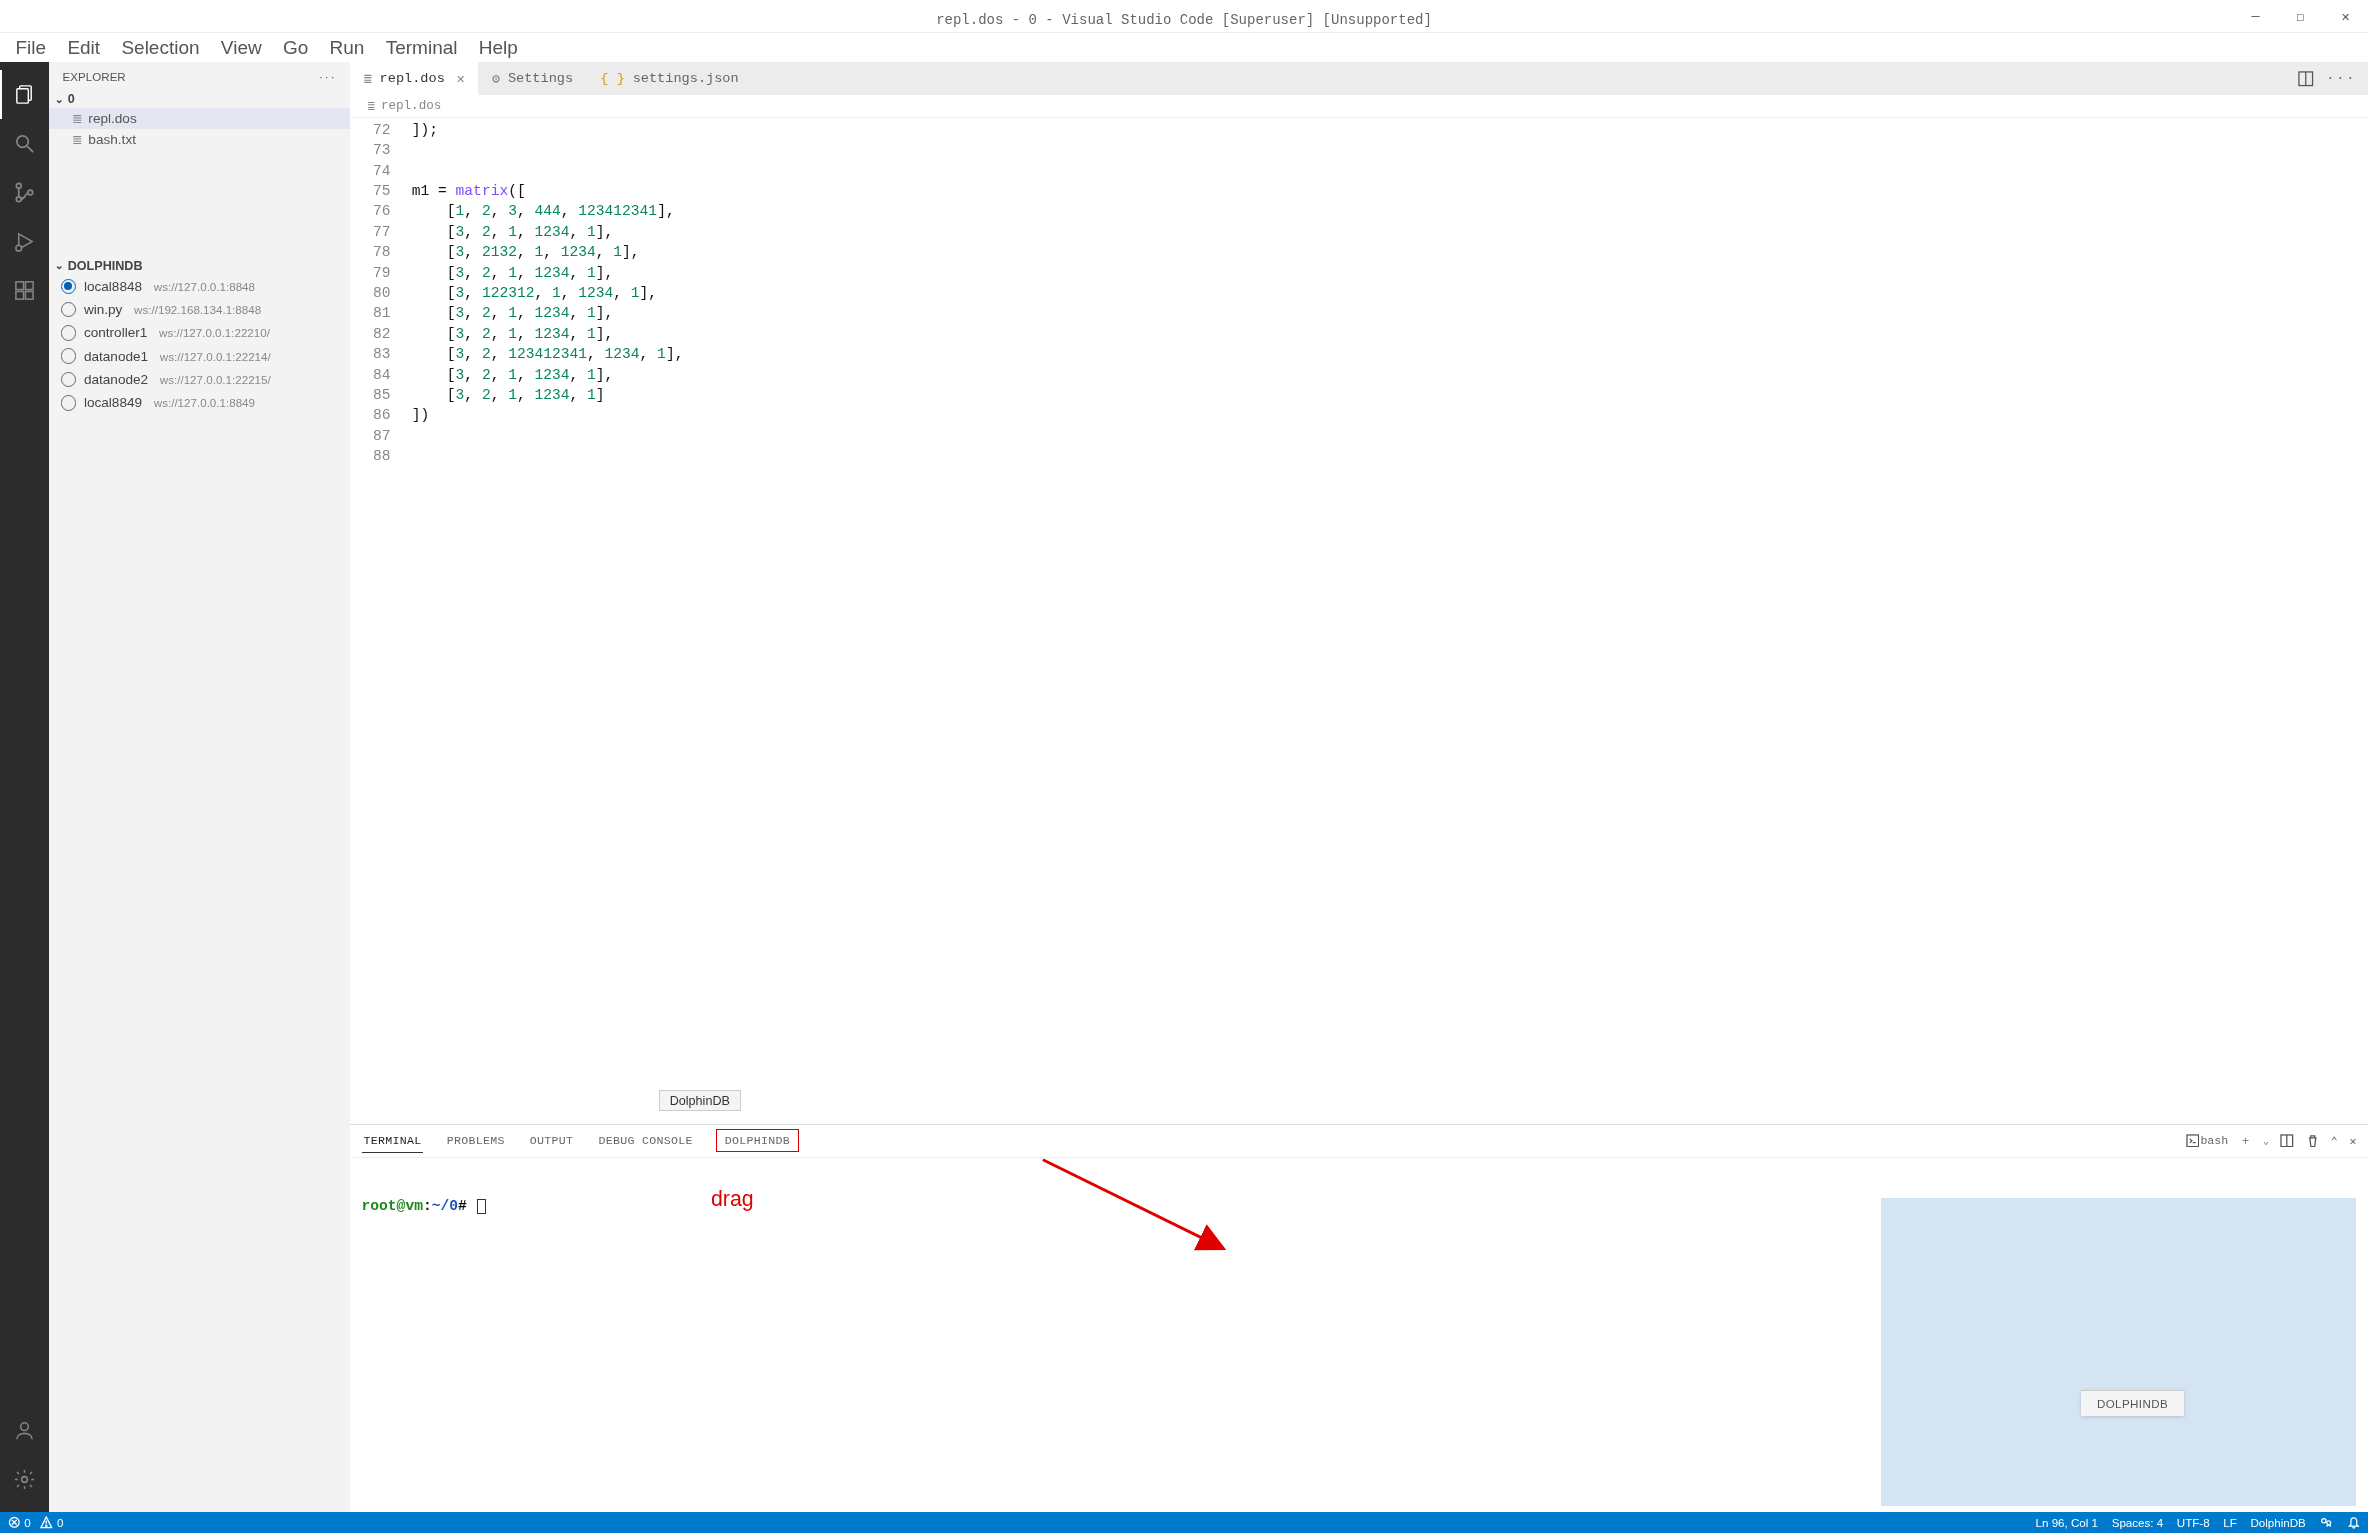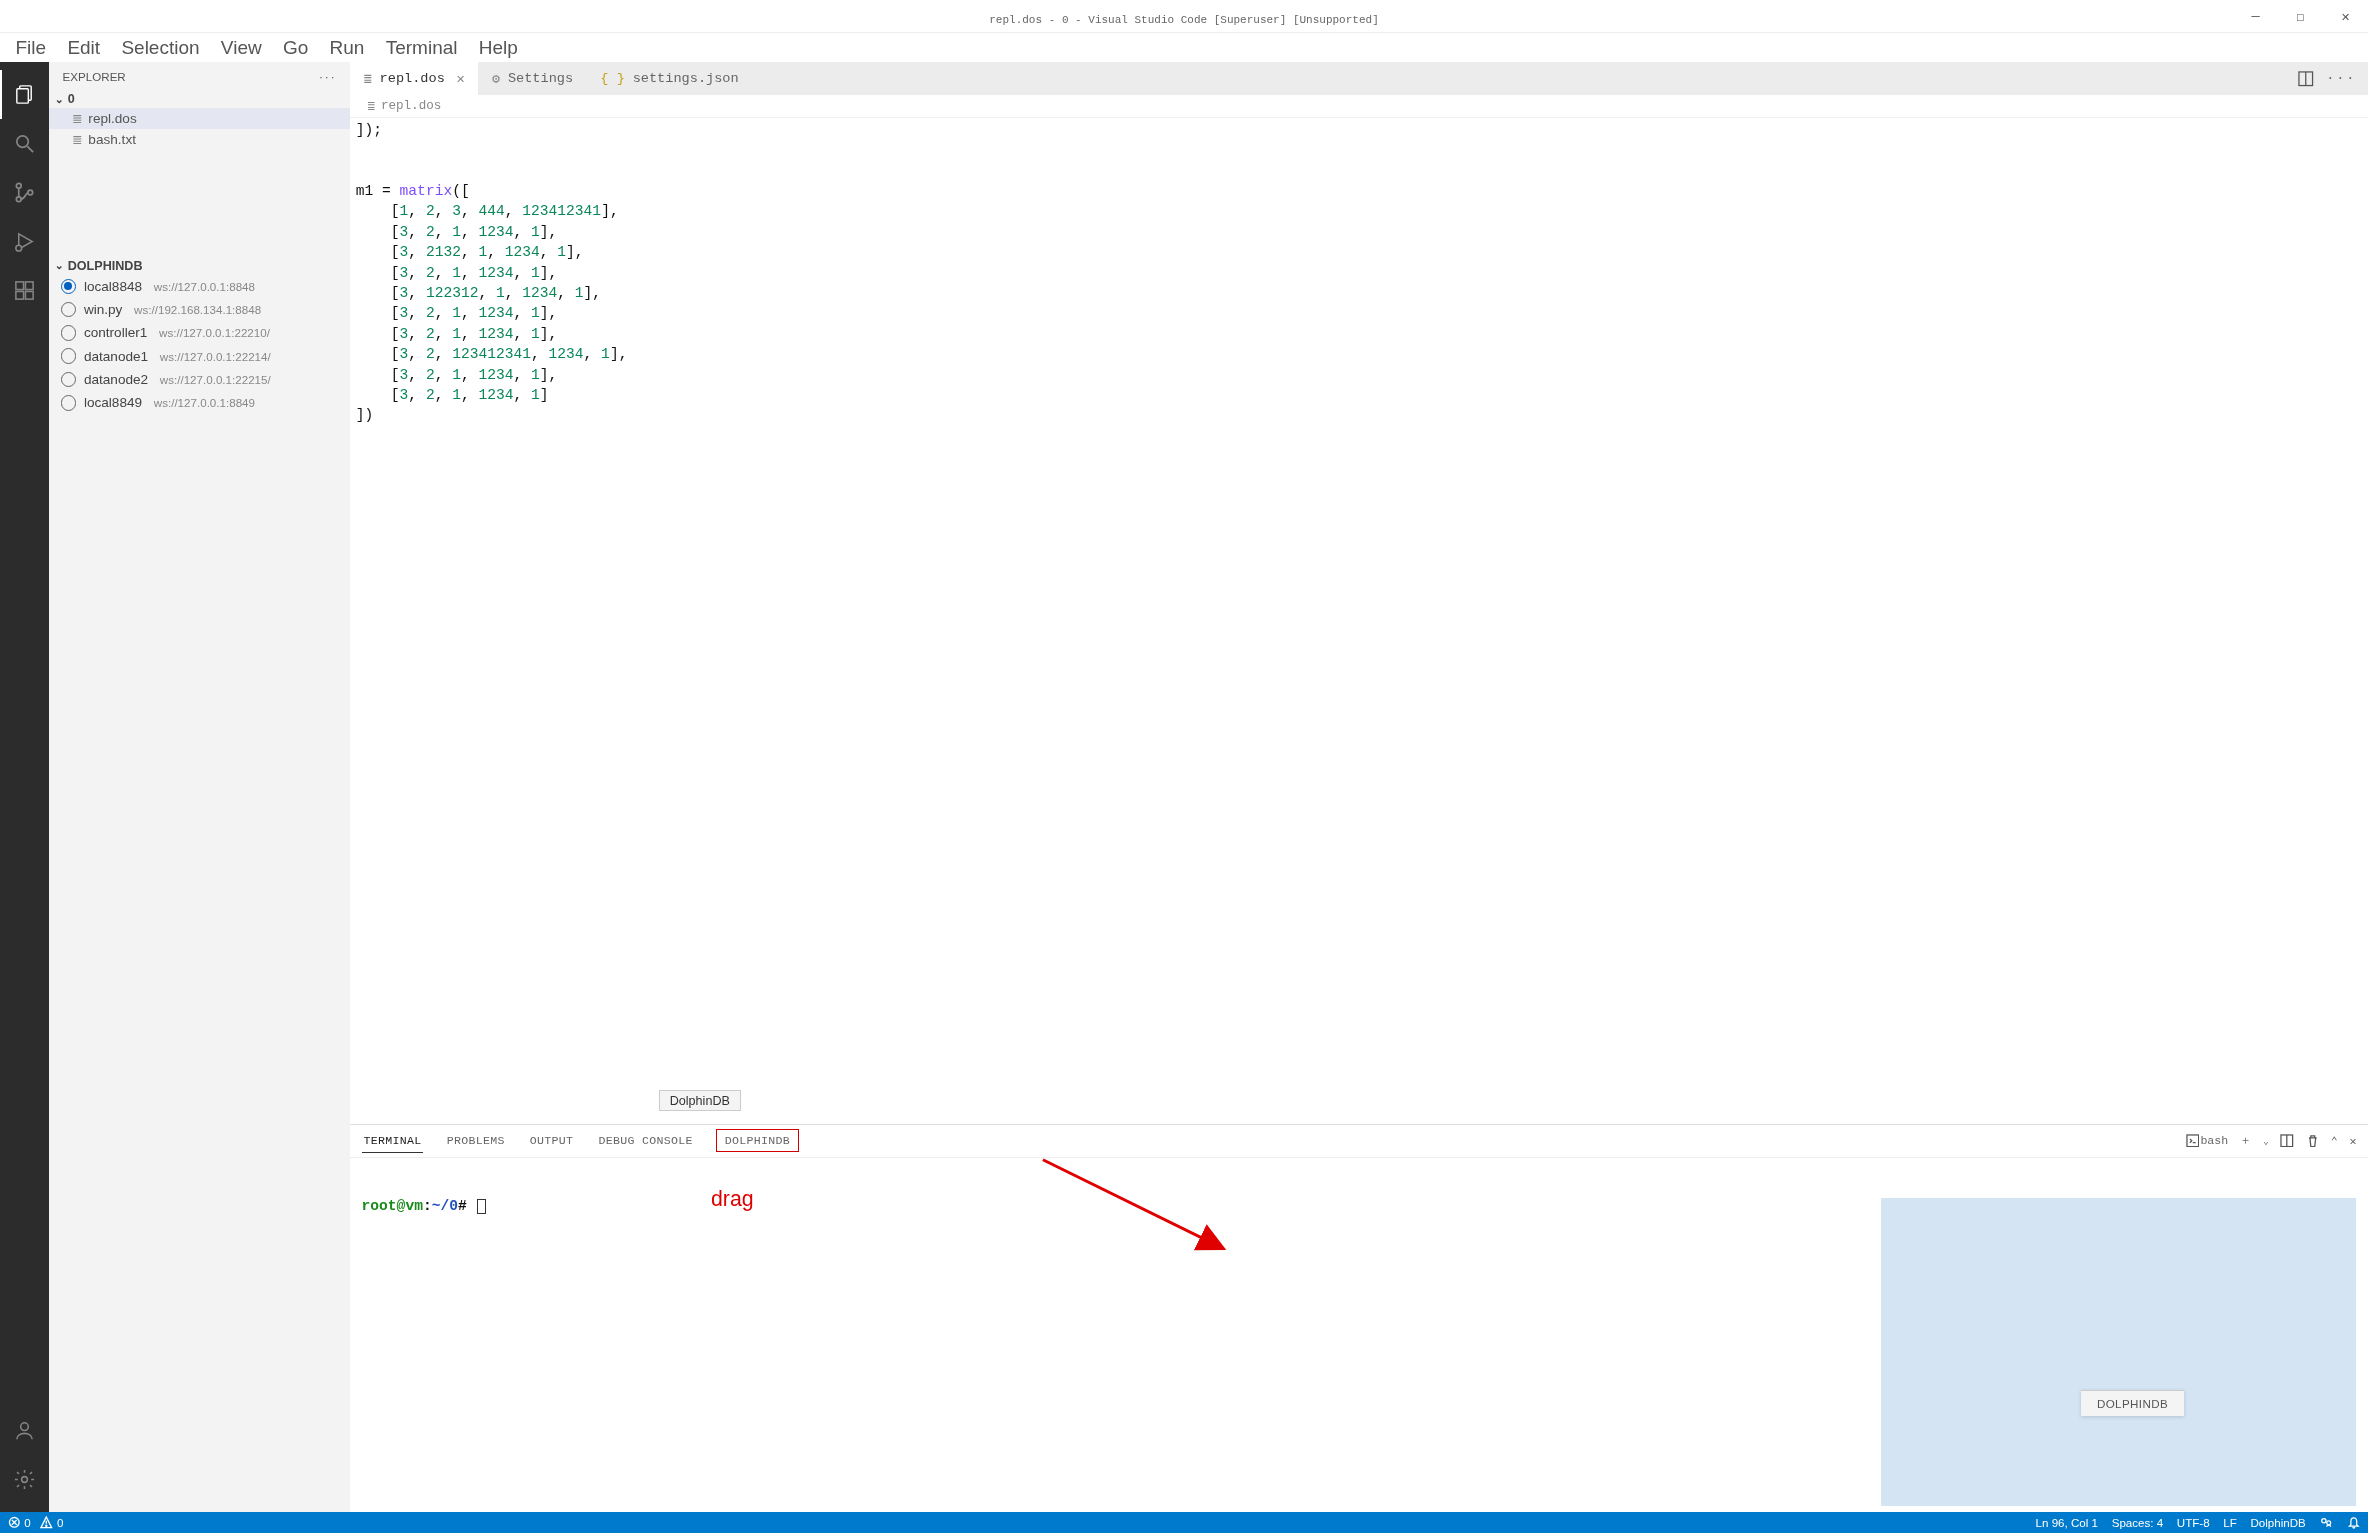--- a/index.html
+++ b/index.html
@@ -1,20 +1,20 @@
 <!DOCTYPE html>
 <html><head>
 <meta charset="utf-8">
 <style>
   * { margin: 0; padding: 0; box-sizing: border-box; }
   body { font-family: "Consolas", "Courier New", monospace; font-size: 13.6px; color: #333; background: #fff; overflow: hidden; }
   
   
   .titlebar { height: 33px; display: flex; align-items: center; justify-content: center; background: #fff; border-bottom: 1px solid #eee; position: relative; }
-  .title-text { color: #666; font-size: 11px; margin-top: 7px; }
+  .title-text { color: #666; font-size: 14px; margin-top: 7px; }
   .win-controls { position: absolute; right: 0; top: 0; height: 33px; display: flex; }
   .win-btn { width: 45px; height: 33px; display:flex; align-items:center; justify-content:center; color:#555; font-size:13.6px; }
   
   
   .menubar { height: 29px; display: flex; align-items: center; padding: 0 5.8px; gap: 1.9px; background:#fff; }
   .menu-item { padding: 3.9px 9.7px; font-size: 19px; color: #555; font-family: "Segoe UI", Arial, sans-serif; }
   
   
   .main { display: flex; height: calc(100vh - 33px - 29px - 21.3px); border-radius: 17px; }
   
@@ -246,20 +246,39 @@
         </span>
         <span style="letter-spacing:1.9px;">···</span>
       </div>
     </div>
     <div class="breadcrumb">
       <span class="tab-icon">≣</span>
       <span>repl.dos</span>
     </div>
 
     <div class="code-container">
+      <div class="gutter" id="gutter">
+          <div class="ln">72</div>
+          <div class="ln">73</div>
+          <div class="ln">74</div>
+          <div class="ln">75</div>
+          <div class="ln">76</div>
+          <div class="ln">77</div>
+          <div class="ln">78</div>
+          <div class="ln">79</div>
+          <div class="ln">80</div>
+          <div class="ln">81</div>
+          <div class="ln">82</div>
+          <div class="ln">83</div>
+          <div class="ln">84</div>
+          <div class="ln">85</div>
+          <div class="ln">86</div>
+          <div class="ln">87</div>
+          <div class="ln">88</div>
+        </div>
       <div class="code" id="code"><div class="code-line"><span class="tok-punct">]</span><span class="tok-punct">)</span><span class="tok-punct">;</span></div><div class="code-line"></div><div class="code-line"></div><div class="code-line"><span class="tok-id">m1</span> <span class="tok-punct">=</span> <span class="tok-fn">matrix</span><span class="tok-punct">(</span><span class="tok-punct">[</span></div><div class="code-line">    <span class="tok-punct">[</span><span class="tok-num">1</span><span class="tok-punct">,</span> <span class="tok-num">2</span><span class="tok-punct">,</span> <span class="tok-num">3</span><span class="tok-punct">,</span> <span class="tok-num">444</span><span class="tok-punct">,</span> <span class="tok-num">123412341</span><span class="tok-punct">]</span><span class="tok-punct">,</span></div><div class="code-line">    <span class="tok-punct">[</span><span class="tok-num">3</span><span class="tok-punct">,</span> <span class="tok-num">2</span><span class="tok-punct">,</span> <span class="tok-num">1</span><span class="tok-punct">,</span> <span class="tok-num">1234</span><span class="tok-punct">,</span> <span class="tok-num">1</span><span class="tok-punct">]</span><span class="tok-punct">,</span></div><div class="code-line">    <span class="tok-punct">[</span><span class="tok-num">3</span><span class="tok-punct">,</span> <span class="tok-num">2132</span><span class="tok-punct">,</span> <span class="tok-num">1</span><span class="tok-punct">,</span> <span class="tok-num">1234</span><span class="tok-punct">,</span> <span class="tok-num">1</span><span class="tok-punct">]</span><span class="tok-punct">,</span></div><div class="code-line">    <span class="tok-punct">[</span><span class="tok-num">3</span><span class="tok-punct">,</span> <span class="tok-num">2</span><span class="tok-punct">,</span> <span class="tok-num">1</span><span class="tok-punct">,</span> <span class="tok-num">1234</span><span class="tok-punct">,</span> <span class="tok-num">1</span><span class="tok-punct">]</span><span class="tok-punct">,</span></div><div class="code-line">    <span class="tok-punct">[</span><span class="tok-num">3</span><span class="tok-punct">,</span> <span class="tok-num">122312</span><span class="tok-punct">,</span> <span class="tok-num">1</span><span class="tok-punct">,</span> <span class="tok-num">1234</span><span class="tok-punct">,</span> <span class="tok-num">1</span><span class="tok-punct">]</span><span class="tok-punct">,</span></div><div class="code-line">    <span class="tok-punct">[</span><span class="tok-num">3</span><span class="tok-punct">,</span> <span class="tok-num">2</span><span class="tok-punct">,</span> <span class="tok-num">1</span><span class="tok-punct">,</span> <span class="tok-num">1234</span><span class="tok-punct">,</span> <span class="tok-num">1</span><span class="tok-punct">]</span><span class="tok-punct">,</span></div><div class="code-line">    <span class="tok-punct">[</span><span class="tok-num">3</span><span class="tok-punct">,</span> <span class="tok-num">2</span><span class="tok-punct">,</span> <span class="tok-num">1</span><span class="tok-punct">,</span> <span class="tok-num">1234</span><span class="tok-punct">,</span> <span class="tok-num">1</span><span class="tok-punct">]</span><span class="tok-punct">,</span></div><div class="code-line">    <span class="tok-punct">[</span><span class="tok-num">3</span><span class="tok-punct">,</span> <span class="tok-num">2</span><span class="tok-punct">,</span> <span class="tok-num">123412341</span><span class="tok-punct">,</span> <span class="tok-num">1234</span><span class="tok-punct">,</span> <span class="tok-num">1</span><span class="tok-punct">]</span><span class="tok-punct">,</span></div><div class="code-line">    <span class="tok-punct">[</span><span class="tok-num">3</span><span class="tok-punct">,</span> <span class="tok-num">2</span><span class="tok-punct">,</span> <span class="tok-num">1</span><span class="tok-punct">,</span> <span class="tok-num">1234</span><span class="tok-punct">,</span> <span class="tok-num">1</span><span class="tok-punct">]</span><span class="tok-punct">,</span></div><div class="code-line">    <span class="tok-punct">[</span><span class="tok-num">3</span><span class="tok-punct">,</span> <span class="tok-num">2</span><span class="tok-punct">,</span> <span class="tok-num">1</span><span class="tok-punct">,</span> <span class="tok-num">1234</span><span class="tok-punct">,</span> <span class="tok-num">1</span><span class="tok-punct">]</span></div><div class="code-line"><span class="tok-punct">]</span><span class="tok-punct">)</span></div><div class="code-line"></div><div class="code-line"></div></div>
     </div>
 
     <div class="panel">
       <div class="tooltip-float">DolphinDB</div>
       <div class="panel-tabs">
         <span class="panel-tab active">TERMINAL</span>
         <span class="panel-tab">PROBLEMS</span>
         <span class="panel-tab">OUTPUT</span>
         <span class="panel-tab">DEBUG CONSOLE</span>

